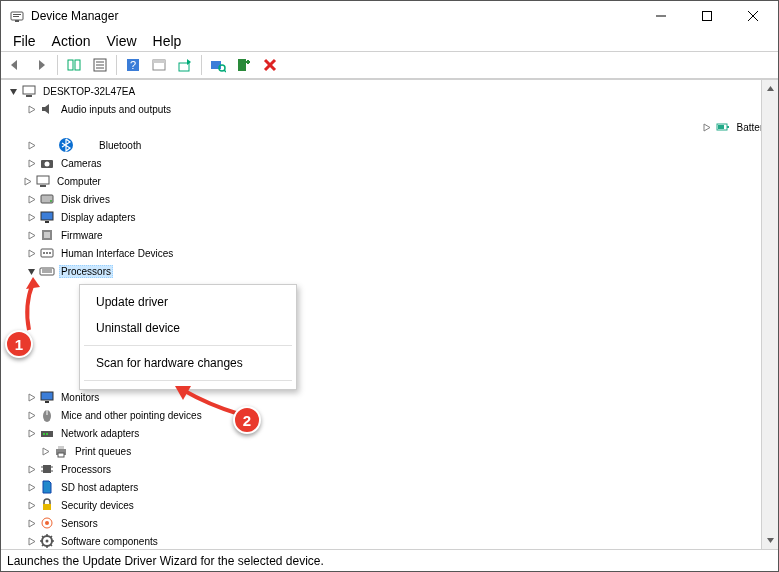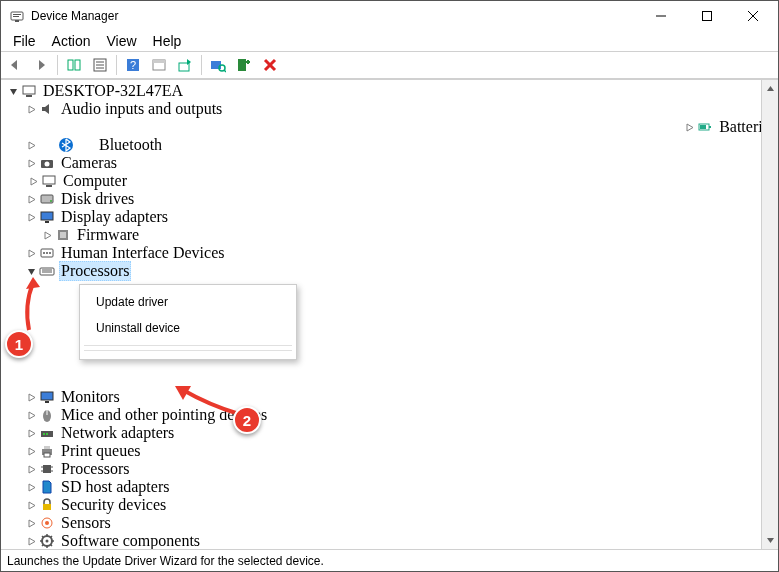--- a/index.html
+++ b/index.html
@@ -19,21 +19,21 @@
   .menubar .menu-item { padding:2px 8px; font-size:14px; }
 
   
   .toolbar { height:28px; display:flex; align-items:center; border-top:1px solid #d0d0d0; border-bottom:1px solid #d0d0d0; padding:0 2px; gap:2px; }
   .tool-btn { width:24px; height:24px; display:flex; align-items:center; justify-content:center; border:1px solid transparent; }
   .tool-btn svg { width:16px; height:16px; }
   .tool-sep { width:1px; height:20px; background:#d0d0d0; margin:0 2px; }
 
   
   .tree-wrap { flex:1; overflow:hidden; background:#fff; border-top:1px solid #d0d0d0; position:relative; }
-  .tree { padding:2px 0; font-size:16px;font-family:Liberation Serif, serif; }
+  .tree { padding:2px 0; font-size:10px; }
   .tree-row { display:flex; align-items:center; height:18px; white-space:nowrap; }
   .expander { width:16px; display:flex; align-items:center; justify-content:center; }
   .expander svg { width:9px; height:9px; }
   .node-icon { width:16px; height:16px; margin-right:4px; display:flex; align-items:center; justify-content:center; }
   .node-icon svg { width:16px; height:16px; }
   .node-label { padding:0 2px; }
   .node-label.selected { background:#cce8ff; border:1px dotted #99d1ff; padding:0 1px; }
 
   
   .v-scroll { position:absolute; right:0; top:0; bottom:0; width:17px; background:#f0f0f0; border-left:1px solid #d0d0d0; display:flex; flex-direction:column; }
@@ -229,21 +229,21 @@
               </svg>
             </span>
             <span class="node-icon">
               <svg viewBox="0 0 16 16">
                 <rect x="2" y="5" width="12" height="8" rx="1" fill="#555"></rect>
                 <circle cx="8" cy="9" r="2.5" fill="#fff"></circle>
               </svg>
             </span>
             <span class="node-label">Cameras</span>
           </div>
-          <div class="tree-row" style="padding-left: 24px; align-items: center;">
+          <div class="tree-row" style="padding-left: 18px; align-items: center;">
             <span class="expander">
               <svg viewBox="0 0 9 9">
                 <path d="M2 1 L8 4.5 L2 8 Z" fill="none" stroke="#808080"></path>
               </svg>
             </span>
             <span class="node-icon">
               <svg viewBox="0 0 16 16">
                 <rect x="2" y="3" width="12" height="8" fill="#fff" stroke="#555"></rect>
                 <rect x="5" y="12" width="6" height="2" fill="#555"></rect>
               </svg>
@@ -271,21 +271,21 @@
               </svg>
             </span>
             <span class="node-icon">
               <svg viewBox="0 0 16 16">
                 <rect x="2" y="3" width="12" height="8" fill="#3b7dd8" stroke="#333"></rect>
                 <rect x="6" y="12" width="4" height="2" fill="#333"></rect>
               </svg>
             </span>
             <span class="node-label">Display adapters</span>
           </div>
-          <div class="tree-row" style="padding-left: 22px; margin-left: 16px;">
+          <div class="tree-row" style="padding-left: 22px;">
             <span class="expander">
               <svg viewBox="0 0 9 9">
                 <path d="M2 1 L8 4.5 L2 8 Z" fill="none" stroke="#808080"></path>
               </svg>
             </span>
             <span class="node-icon">
               <svg viewBox="0 0 16 16">
                 <rect x="3" y="3" width="10" height="10" fill="#888"></rect>
                 <rect x="5" y="5" width="6" height="6" fill="#ccc"></rect>
               </svg>
@@ -360,21 +360,21 @@
             </span>
             <span class="node-icon">
               <svg viewBox="0 0 16 16">
                 <rect x="2" y="6" width="12" height="6" fill="#555"></rect>
                 <circle cx="5" cy="9" r="1" fill="#3e3"></circle>
                 <circle cx="8" cy="9" r="1" fill="#3e3"></circle>
               </svg>
             </span>
             <span class="node-label">Network adapters</span>
           </div>
-          <div class="tree-row" style="padding-left: 22px;">
+          <div class="tree-row" style="padding-left: 36px;">
             <span class="expander">
               <svg viewBox="0 0 9 9">
                 <path d="M2 1 L8 4.5 L2 8 Z" fill="none" stroke="#808080"></path>
               </svg>
             </span>
             <span class="node-icon">
               <svg viewBox="0 0 16 16">
                 <rect x="3" y="6" width="10" height="6" fill="#888"></rect>
                 <rect x="5" y="3" width="6" height="3" fill="#ccc"></rect>
                 <rect x="5" y="10" width="6" height="4" fill="#fff" stroke="#555"></rect>
@@ -470,20 +470,21 @@
           <svg width="9" height="9" viewBox="0 0 9 9">
             <path d="M4.5 7 L8 2 L1 2 Z" fill="#606060"></path>
           </svg>
         </div>
     </div>
 
     <div class="context-menu" style="left:78px; top:204px;" id="ctx-menu">
         <div class="cm-item">Update driver</div>
         <div class="cm-item">Uninstall device</div>
         <div class="cm-sep"></div>
+        <div class="cm-item">Scan for hardware changes</div>
         <div class="cm-sep"></div>
       </div>
 
     <div class="callout" style="left:4px; top:250px;">
         <span>1</span>
       </div>
     <svg class="arrow-anno" style="left:18px; top:195px;" width="30" height="60" viewBox="0 0 30 60">
       <path d="M10 55 Q 5 30 14 8" stroke="#e9392c" stroke-width="4" fill="none"></path>
       <path d="M14 2 L7 14 L21 12 Z" fill="#e9392c"></path>
     </svg>

